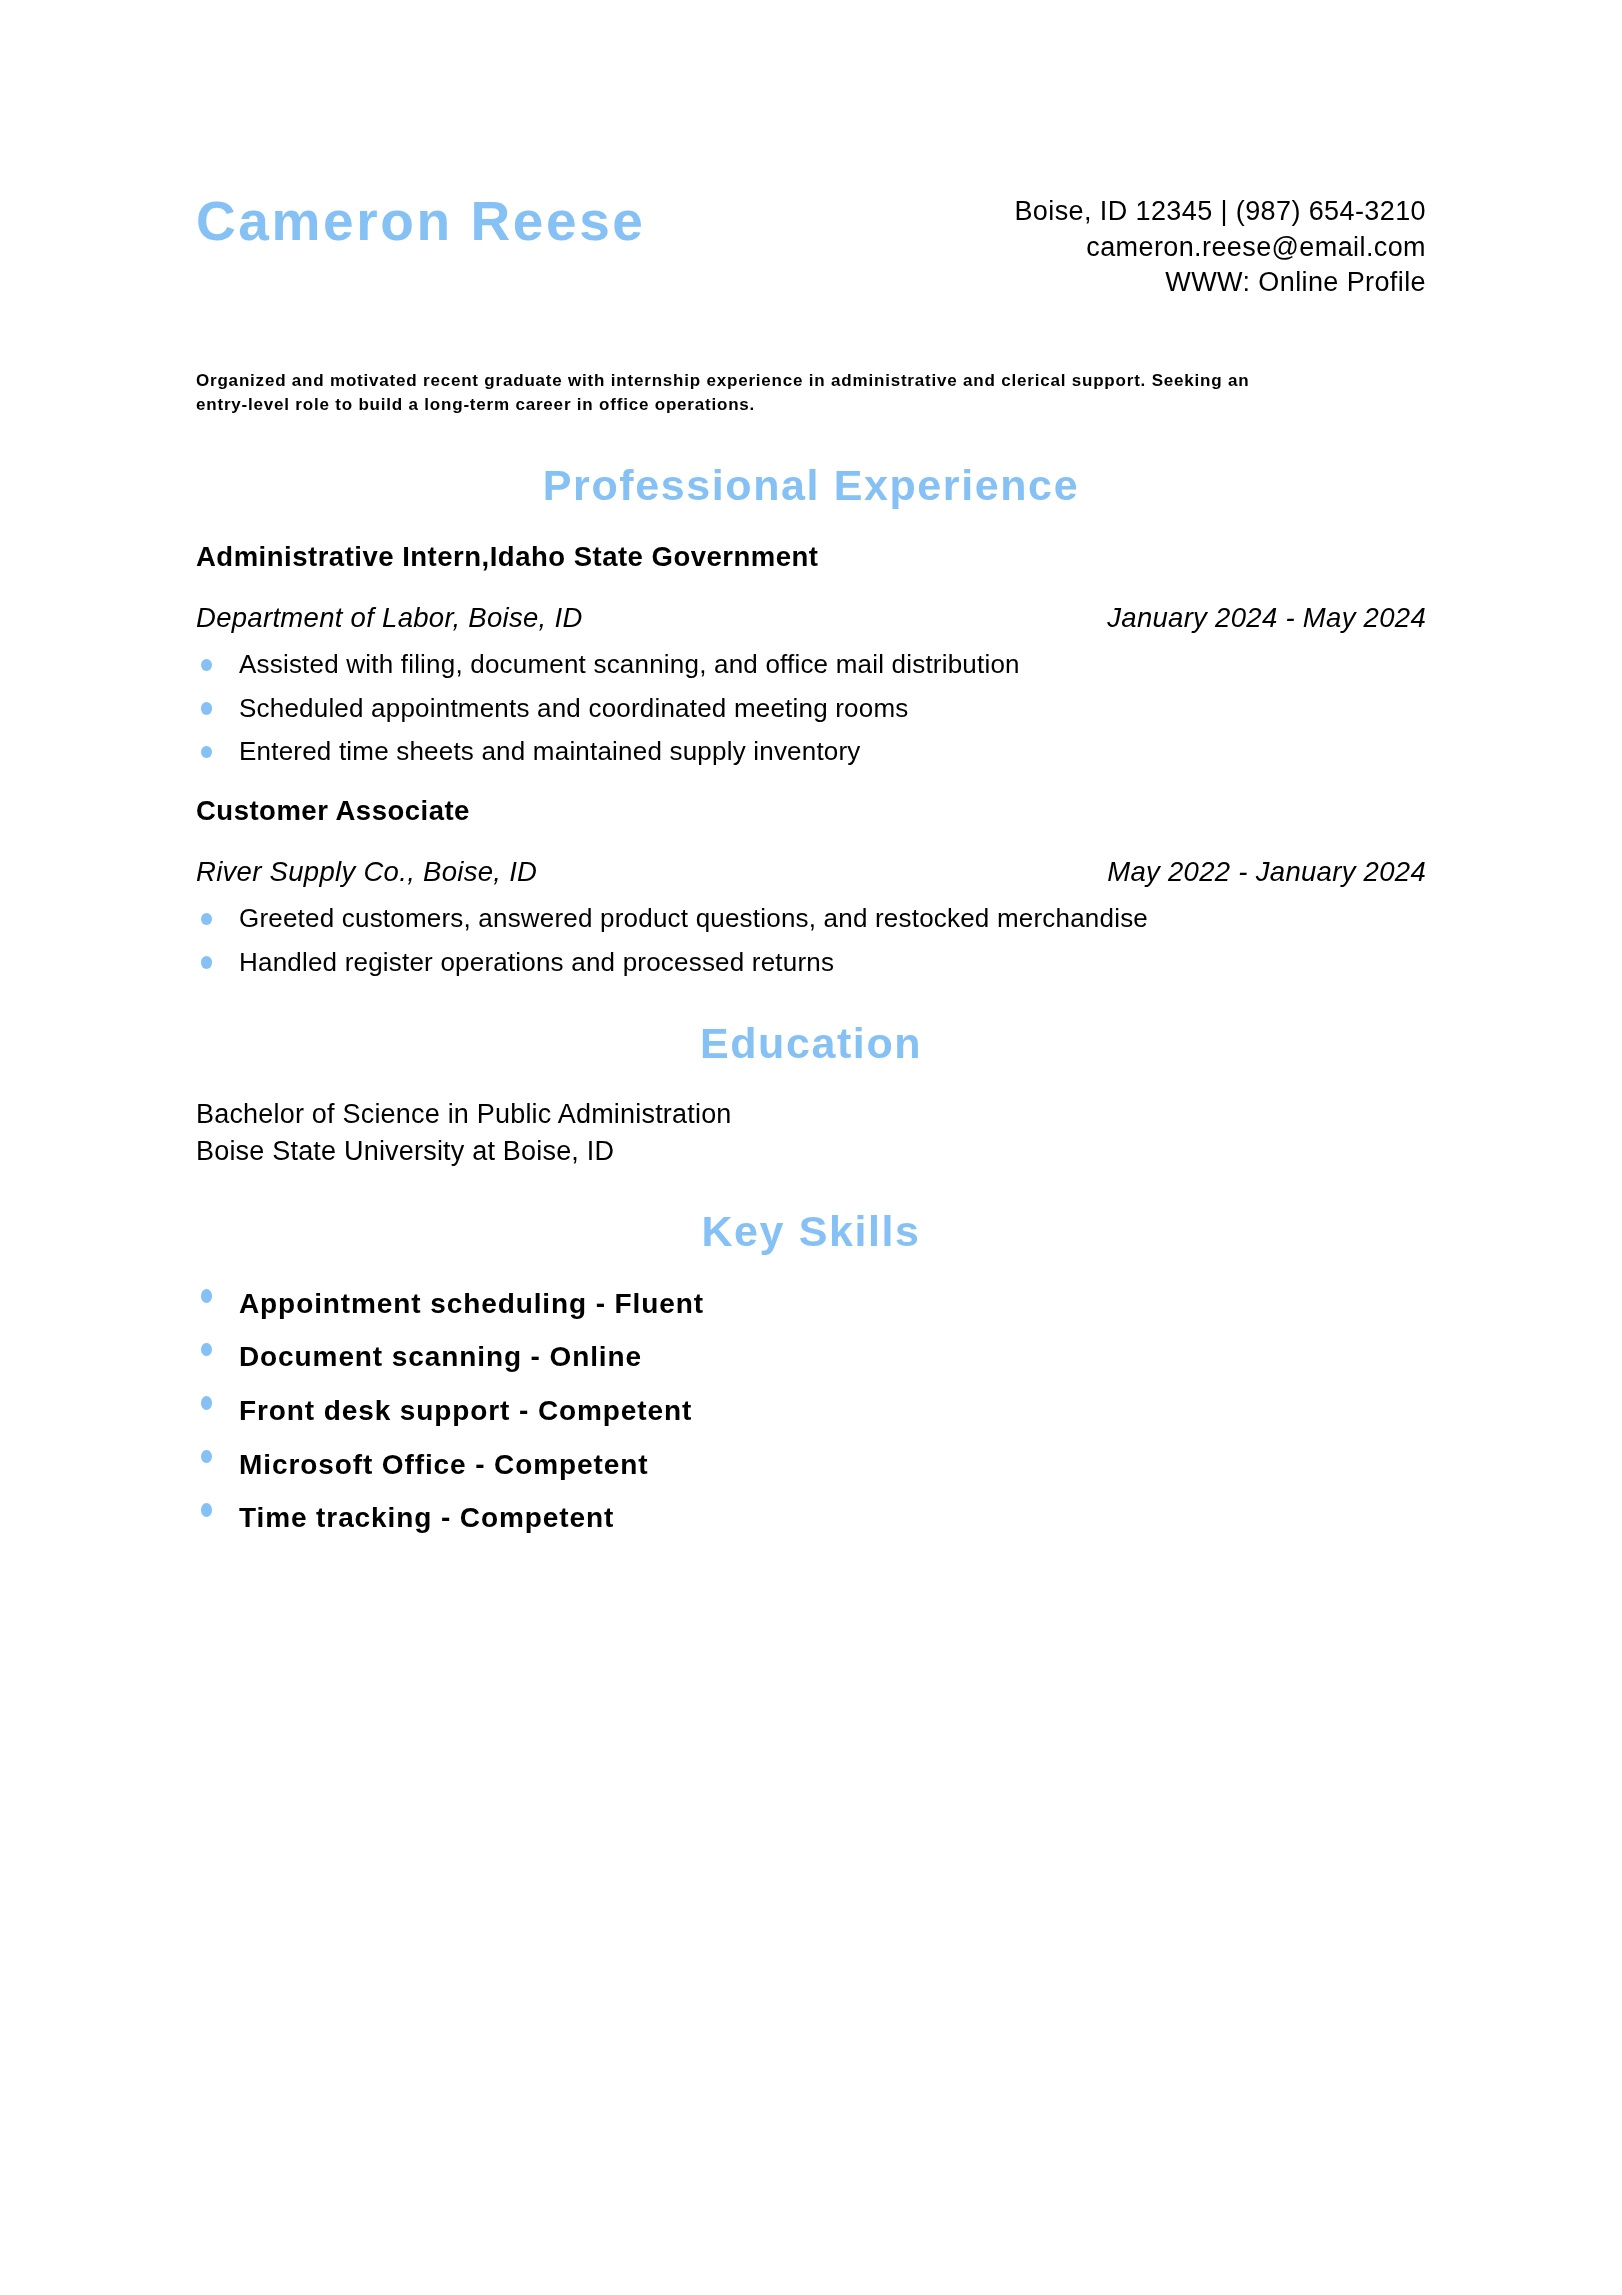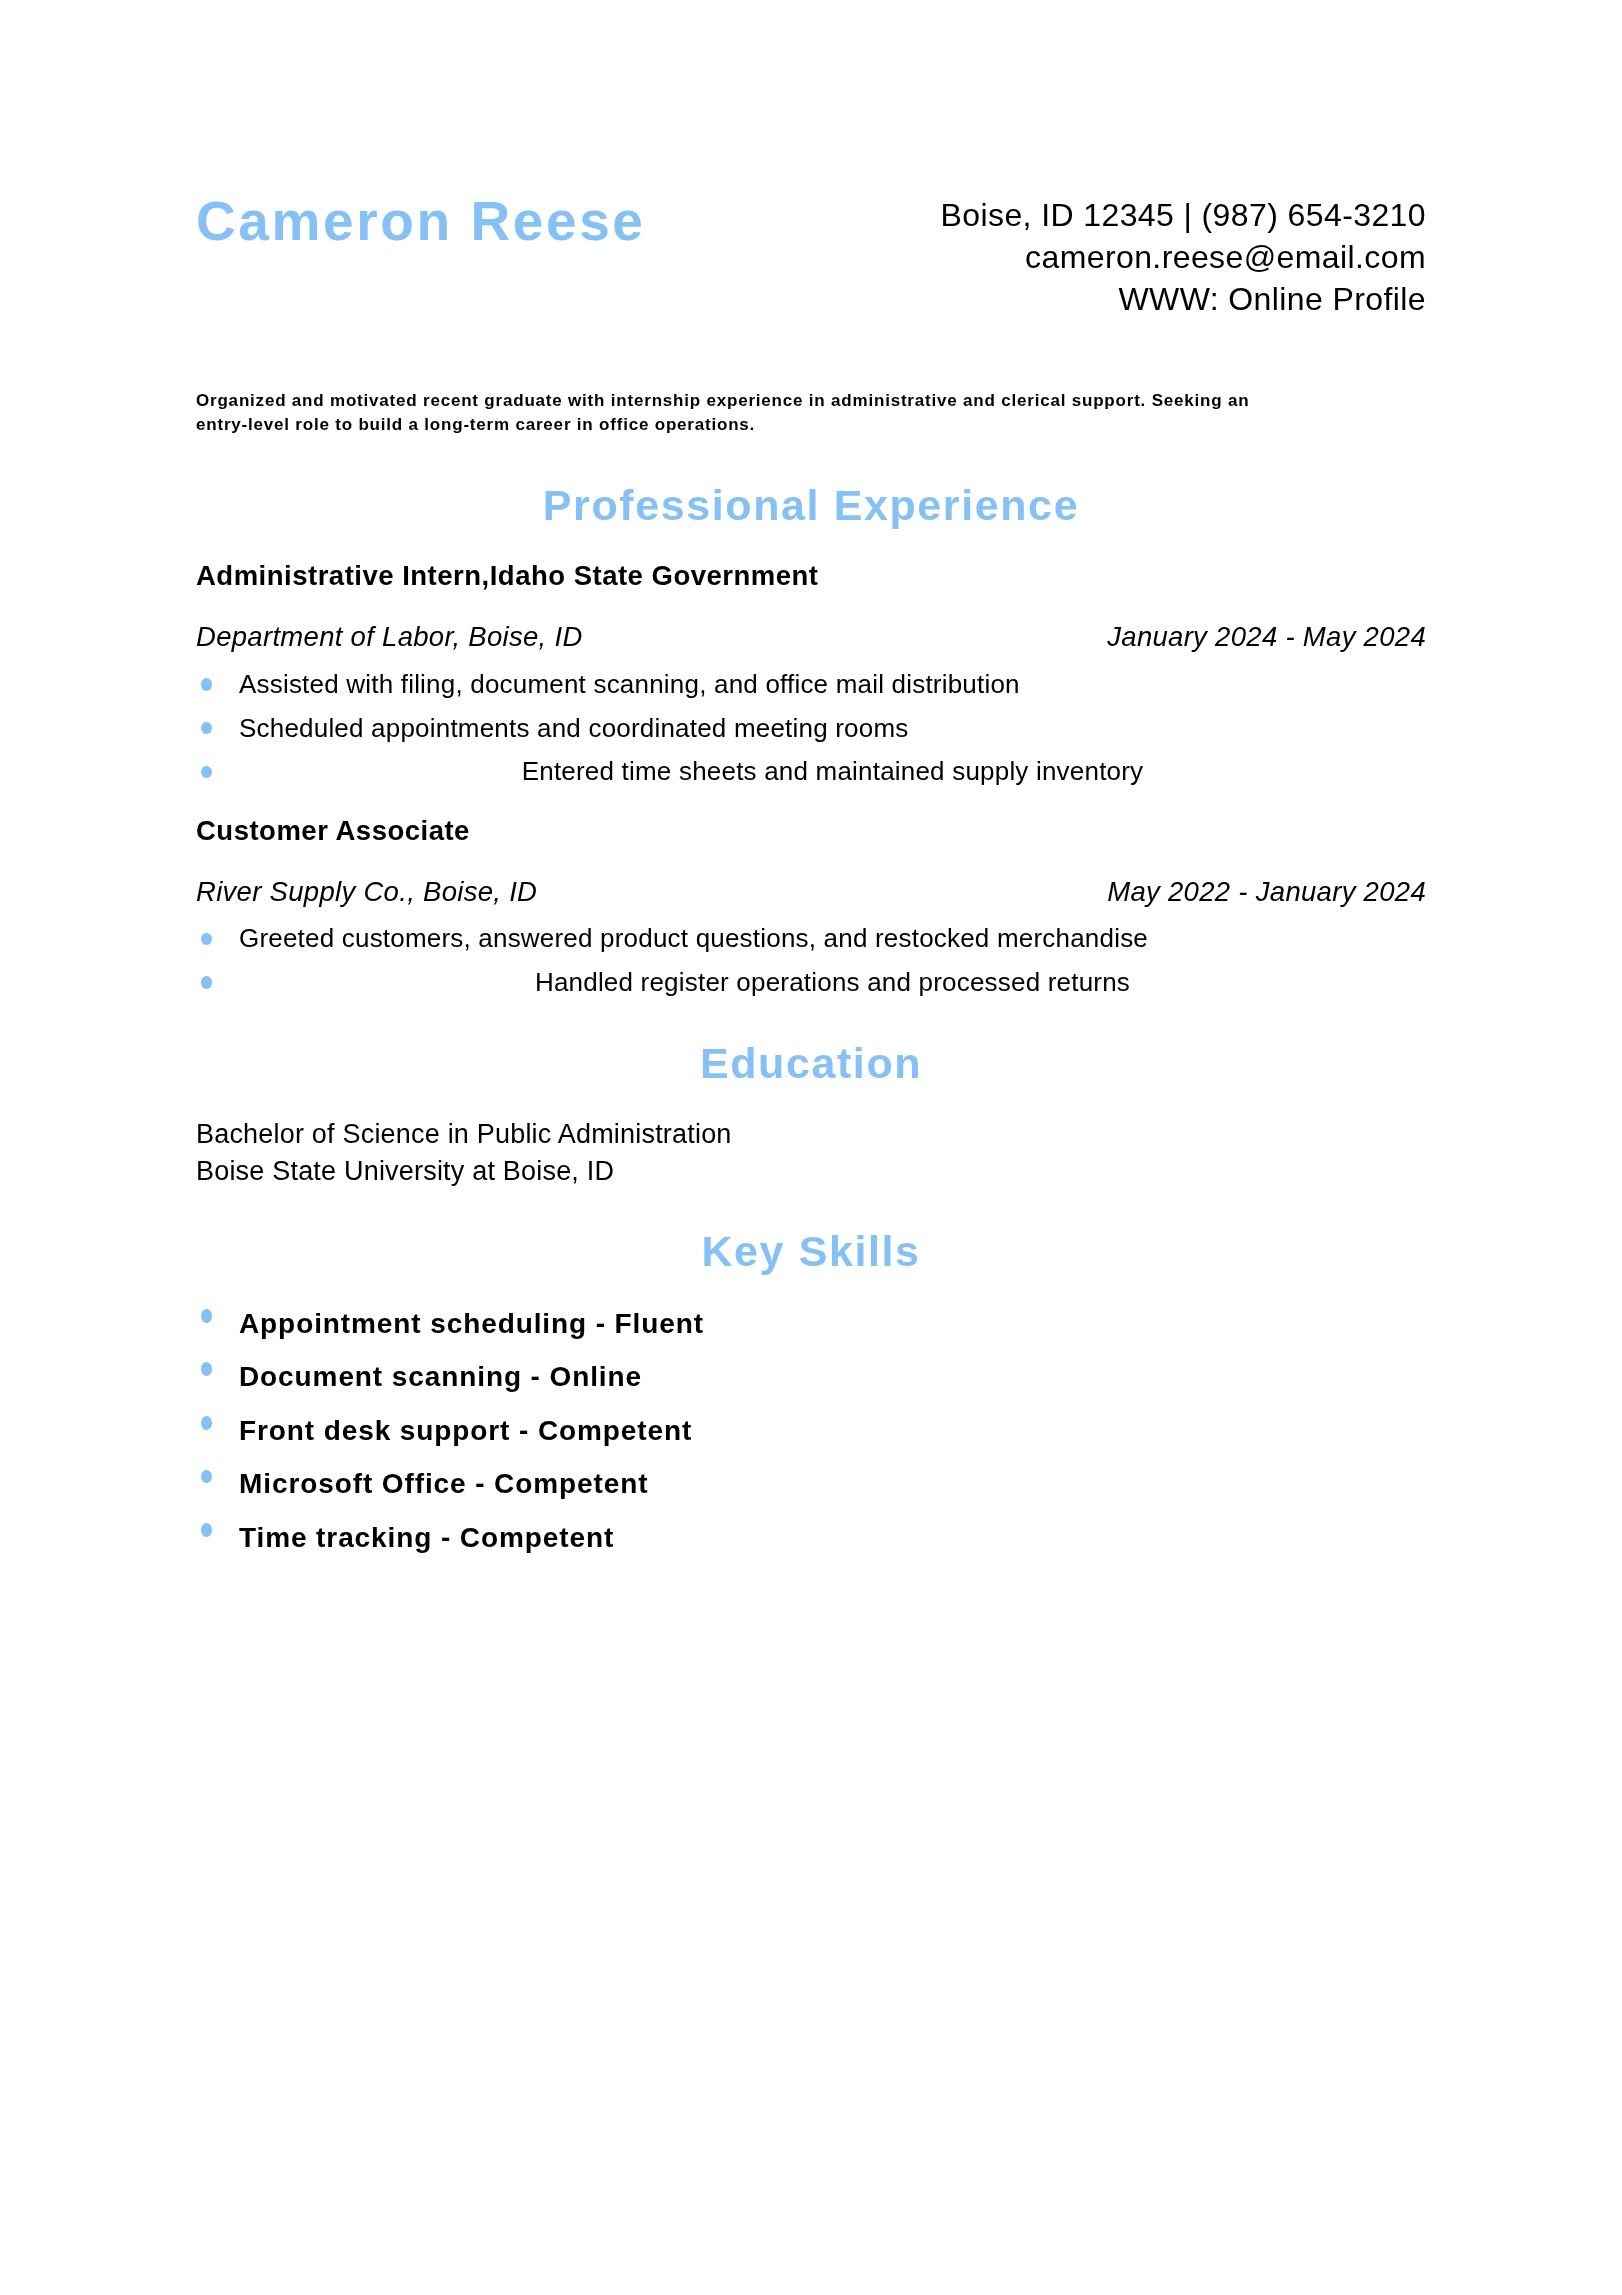--- a/index.html
+++ b/index.html
@@ -35,21 +35,21 @@
     font-size: 55px;
     font-weight: bold;
     color: #85c1f5;
     letter-spacing: 2.6px;
     line-height: 1.0;
     white-space: nowrap;
     margin-top: 3.9px;
   }
   .contact {
     text-align: right;
-    font-size: 32px;
+    font-size: 27px;
     line-height: 1.32;
     color: #000000;
     letter-spacing: 0.4px;
     padding-top: 3.9px;
   }
   .contact div { white-space: nowrap; }
 
   
   .summary {
     font-size: 17px;
@@ -115,21 +115,21 @@
   
   .bullets { margin: 0; padding: 0; list-style: none; }
   .bullet {
     position: relative;
     padding-left: 43px;
     font-size: 26px;
     line-height: 1.40;
     letter-spacing: 0.2px;
     margin-bottom: 7.2px;
   }
-  .bullet:last-child { margin-bottom: 0; text-align: center; }
+  .bullet:last-child { margin-bottom: 0; }
   .bullet .dot {
     position: absolute;
     left: 5.2px;
     top: 12.4px;
     width: 11px;
     height: 12.4px;
     border-radius: 50%;
     background: #85c1f5;
   }
 

